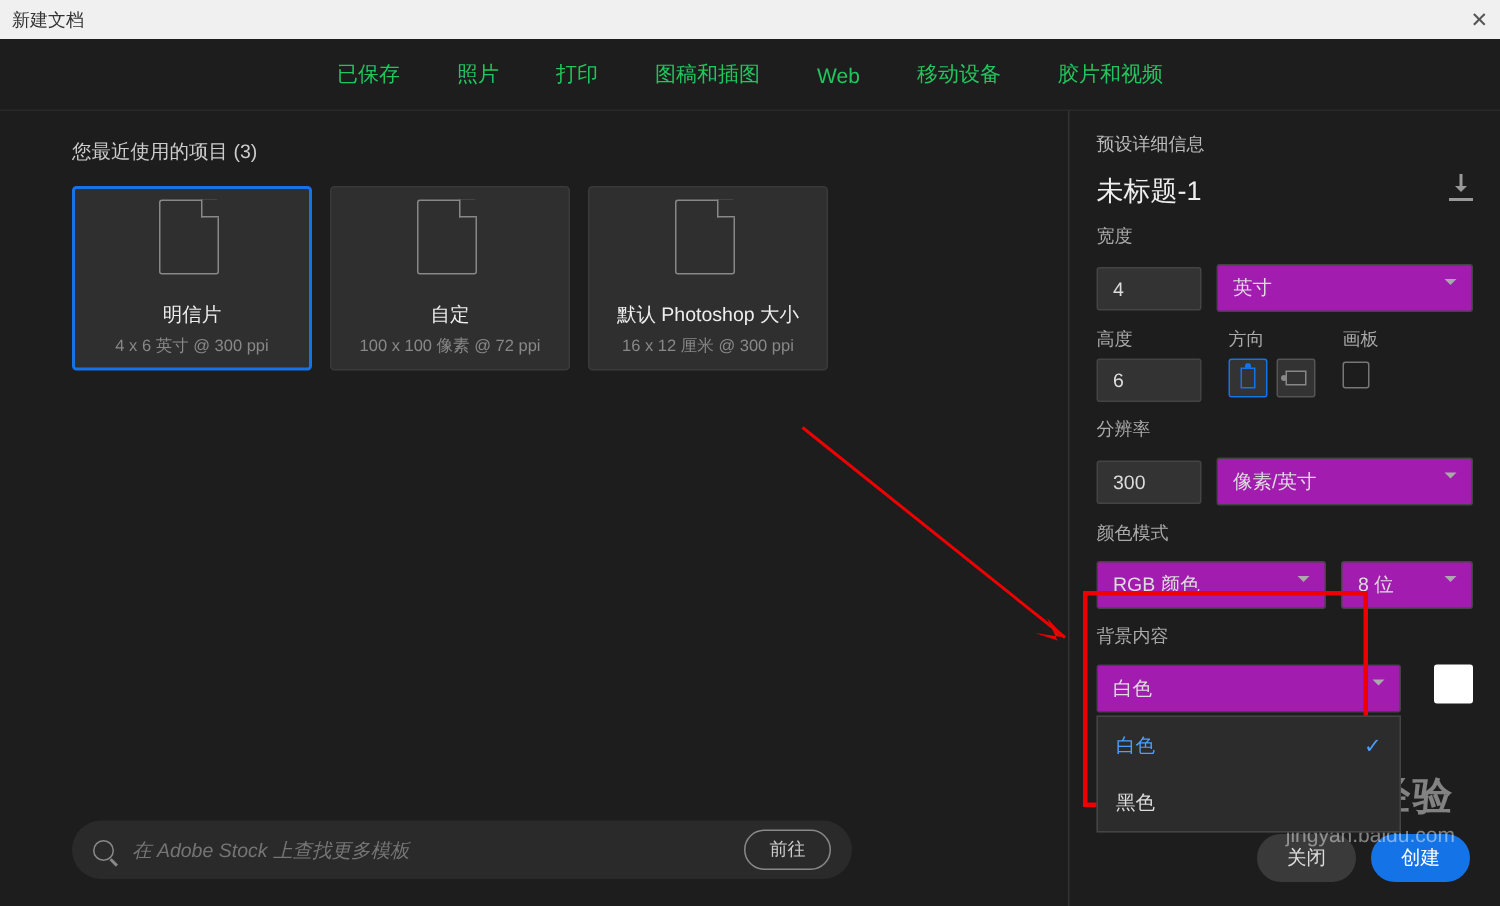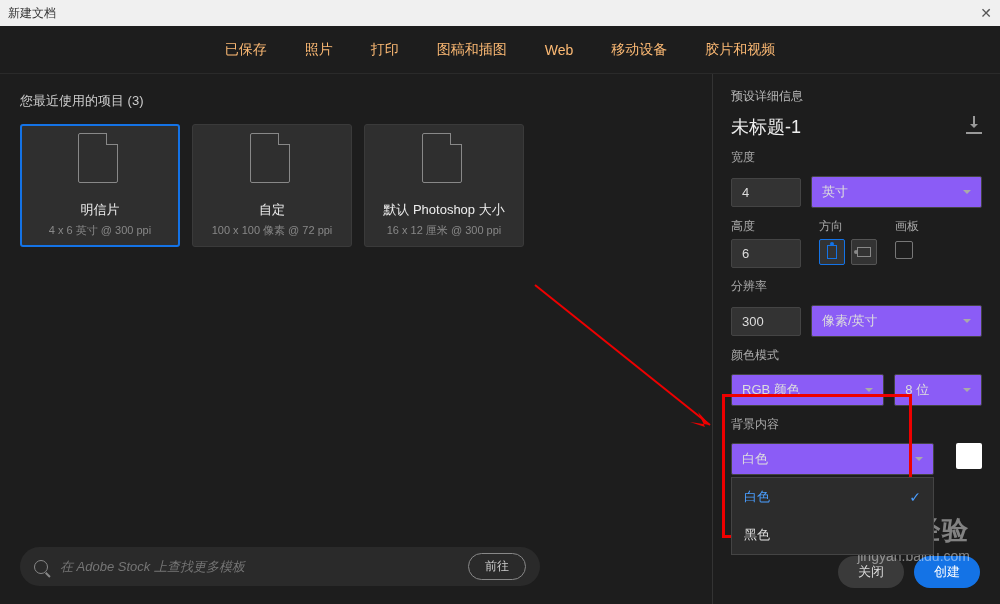--- a/index.html
+++ b/index.html
@@ -3,28 +3,28 @@
 <meta charset="utf-8">
 <style>
 * { margin: 0; padding: 0; box-sizing: border-box; font-family: "Microsoft YaHei", Arial, sans-serif; }
 body { background: #1d1d1d; color: #ccc; width: 1000px; height: 604px; overflow: hidden; position: relative; }
 
 .titlebar { height: 26px; background: #f0f0f0; display: flex; align-items: center; padding: 0 8px; color: #333; font-size: 12px; }
 .titlebar .title { flex: 1; }
 .titlebar .close { font-size: 14px; color: #555; cursor: pointer; }
 
 .tabs { height: 48px; display: flex; align-items: center; justify-content: center; gap: 30px; background: #1d1d1d; border-bottom: 1px solid #2a2a2a; }
-.tab { font-size: 14px; color: #fdba74; padding: 14px 4px; cursor: pointer; display: flex; align-items: center; gap: 6px; }
+.tab { font-size: 14px; color: #22c55e; padding: 14px 4px; cursor: pointer; display: flex; align-items: center; gap: 6px; }
 .tab.active { color: #fff; border-bottom: 3px solid #fff; }
 .tab-icon { width: 16px; height: 16px; border: 2px solid #aaa; border-radius: 50%; position: relative; }
 .tab.active .tab-icon { border-color: #fff; }
 .tab-icon::before { content:""; position:absolute; left:50%; top:50%; width:5px; height:5px; border-left:2px solid currentColor; border-bottom:2px solid currentColor; transform: translate(-50%,-60%) rotate(-45deg);}
 .tab-icon::after { content:""; position:absolute; left:50%; top:20%; width:2px; height:4px; background: currentColor; transform: translateX(-50%);}
 
-.body { display: flex; height: calc(604px - 26px - 48px); }
+.body { display: flex; height: calc(604px - 26px - 48px); margin-left: 28px; }
 
 .left { flex: 1; padding: 18px 20px; position: relative; display:flex; flex-direction:column; }
 .section-title { font-size: 13px; color: #ccc; margin-bottom: 14px; }
 .cards { display: flex; gap: 12px; }
 .card { width: 160px; height: 123px; background: #2f2f2f; border: 1px solid #3a3a3a; border-radius: 3px; display:flex; flex-direction:column; align-items:center; justify-content:center; padding:10px; cursor:pointer;}
 .card.selected { border: 2px solid #1473e6; }
 .card .icon { width:44px; height:54px; margin-bottom: 18px; position:relative; }
 .doc-icon { border:1.5px solid #888; border-radius:2px; width:40px; height:50px; position:relative;}
 .doc-fold { position:absolute; top:-1px; right:-1px; width:12px; height:12px; background:#2f2f2f; border-left:1.5px solid #888; border-bottom:1.5px solid #888;}
 .card-title { font-size: 13px; color: #eee; margin-bottom: 4px;}
@@ -41,21 +41,21 @@
 .doc-name-row { display:flex; align-items:center; justify-content:space-between;}
 .doc-name { font-size: 18px; color:#eee;}
 .dl-icon { width:16px; height:14px; border-bottom:2px solid #999; position:relative;}
 .dl-icon::before{content:"";position:absolute;left:50%;top:-4px;width:2px;height:10px;background:#999;transform:translateX(-50%);}
 .dl-icon::after{content:"";position:absolute;left:50%;top:4px;border:4px solid transparent;border-top-color:#999;transform:translateX(-50%);}
 
 .field-label { color:#aaa; font-size:12px;}
 .row { display:flex; gap:10px; align-items:center;}
 .input-box { background: #333; border:1px solid #444; color:#ddd; padding: 6px 10px; font-size:13px; border-radius:2px; outline:none;}
 .w70 { width: 70px;}
-.select { flex:1; background:#8b5cf6; border:1px solid #444; color:#ddd; padding:6px 10px; font-size:13px; border-radius:2px; display:flex; justify-content:space-between; align-items:center; cursor:pointer;}
+.select { flex:1; background:#a21caf; border:1px solid #444; color:#ddd; padding:6px 10px; font-size:13px; border-radius:2px; display:flex; justify-content:space-between; cursor:pointer;}
 .chev { width:0;height:0;border:4px solid transparent; border-top-color:#aaa; margin-top:3px;}
 
 .orient-row { display:flex; gap:18px; align-items:flex-start;}
 .orient-group .btns { display:flex; gap:6px; margin-top:4px;}
 .orient-btn { width:26px; height:26px; background:#333; border:1px solid #555; display:flex; align-items:center; justify-content:center; cursor:pointer; border-radius:2px;}
 .orient-btn.active { border-color:#1473e6; }
 .orient-glyph { width:10px; height:14px; border:1.5px solid #888; position:relative;}
 .orient-btn.active .orient-glyph { border-color:#1473e6;}
 .orient-glyph::after{content:"";position:absolute;top:-4px;left:2px;width:4px;height:4px;border-radius:50%;background:#888;}
 .orient-btn.active .orient-glyph::after{background:#1473e6;}

